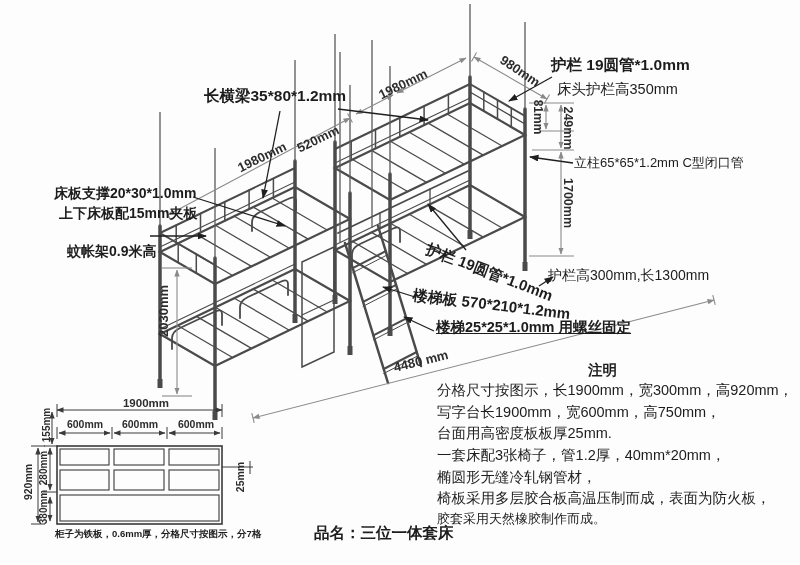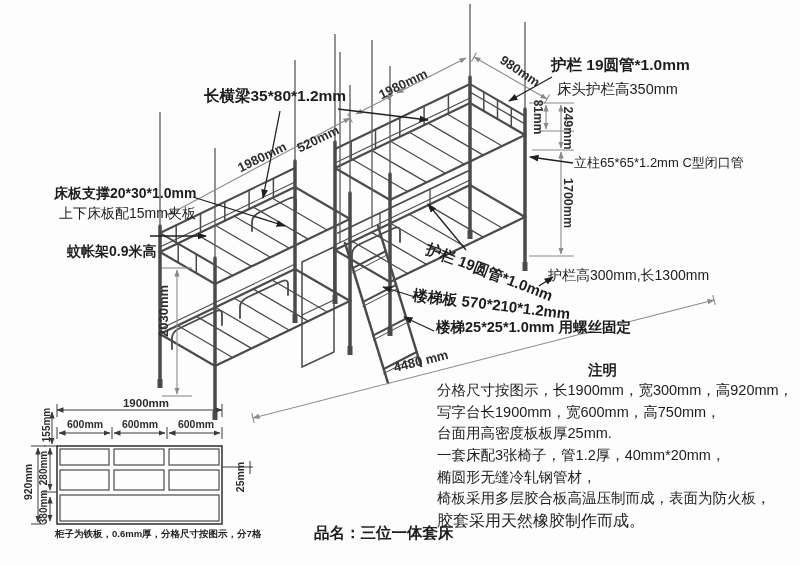--- a/index.html
+++ b/index.html
@@ -6,29 +6,29 @@
   .page{
     position:relative;width:800px;height:565px;background:#fdfdfd;overflow:hidden;
     font-family:"Liberation Sans","DejaVu Sans",sans-serif;color:#1d1d1d;
   }
   .page svg{position:absolute;left:0;top:0;}
   .lbl{position:absolute;white-space:nowrap;line-height:1.15;color:#1d1d1d;}
   .dim{position:absolute;white-space:nowrap;font-weight:700;font-size:13px;color:#2d2d2d;}
   
   .l-long-beam{left:204px;top:87px;font-weight:700;font-size:15.5px;}
   .l-support1{left:54px;top:185px;font-weight:700;font-size:14px;}
-  .l-support2{left:59px;top:205px;font-weight:400;font-size:14px;}
+  .l-support2{left:59px;top:205px;font-weight:700;font-size:14px;}
   .l-net{left:67px;top:227px;font-weight:700;font-size:14px;margin-top:16px;}
   .l-rail-top{left:551px;top:56px;font-weight:700;font-size:15.5px;}
   .l-head-rail{left:546px;top:81px;font-size:14.5px;margin-left:11px;}
   .l-column{left:574px;top:156px;font-size:13px;}
   .l-rail-side{left:548px;top:267px;font-size:14px;}
   .l-rail-rot{left:430px;top:240px;font-weight:700;font-size:15px;transform:rotate(21deg);transform-origin:0 0;}
   .l-ladder-board{left:414px;top:286px;font-weight:700;font-size:15px;transform:rotate(7deg);transform-origin:0 0;}
-  .l-ladder{left:436px;top:319px;font-weight:700;font-size:14.5px;}
+  .l-ladder{left:436px;top:319px;font-weight:700;font-size:14.5px;text-decoration:underline;}
   
   .d-1980l{left:262px;top:157px;transform:translate(-50%,-50%) rotate(-26deg);}
   .d-520{left:318px;top:139px;transform:translate(-50%,-50%) rotate(-26deg);}
   .d-1980r{left:403px;top:84px;transform:translate(-50%,-50%) rotate(-26deg);}
   .d-980{left:520px;top:71px;transform:translate(-50%,-50%) rotate(34deg);}
   .d-249{left:568px;top:128px;font-size:12.5px;transform:translate(-50%,-50%) rotate(90deg);}
   .d-81{left:538px;top:117px;font-size:12px;transform:translate(-50%,-50%) rotate(90deg);}
   .d-1700{left:568px;top:203px;font-size:12.5px;transform:translate(-50%,-50%) rotate(90deg);}
   .d-2030{left:163px;top:311px;transform:translate(-50%,-50%) rotate(-90deg);}
   .d-4480{left:421px;top:361px;transform:translate(-50%,-50%) rotate(-14deg);}
@@ -44,21 +44,21 @@
   .c-25{left:240px;top:477px;font-size:10.5px;transform:translate(-50%,-50%) rotate(-90deg);}
   .c-caption{left:55px;top:529px;font-weight:700;font-size:9.5px;}
   
   .n-heading{left:580px;top:362px;font-weight:700;font-size:14.5px;margin-left:8px;}
   .n-0{left:437px;top:382px;font-size:14.5px;}
   .n-1{left:437px;top:404px;font-size:14.5px;}
   .n-2{left:437px;top:425px;font-size:14.5px;}
   .n-3{left:437px;top:447px;font-size:14.5px;}
   .n-4{left:437px;top:469px;font-size:14.5px;}
   .n-5{left:437px;top:490px;font-size:14.5px;}
-  .n-6{left:437px;top:512px;font-size:16px;}
+  .n-6{left:437px;top:512px;font-size:13px;}
   .p-name{left:314px;top:524px;font-weight:700;font-size:15.5px;}
 </style>
 </head>
 <body>
 
 <div class="page">
 
   <svg width="800" height="565" viewBox="0 0 800 565">
     <defs>
       <marker id="da" markerUnits="userSpaceOnUse" markerWidth="9" markerHeight="8" refX="6.5" refY="3.5" orient="auto">

